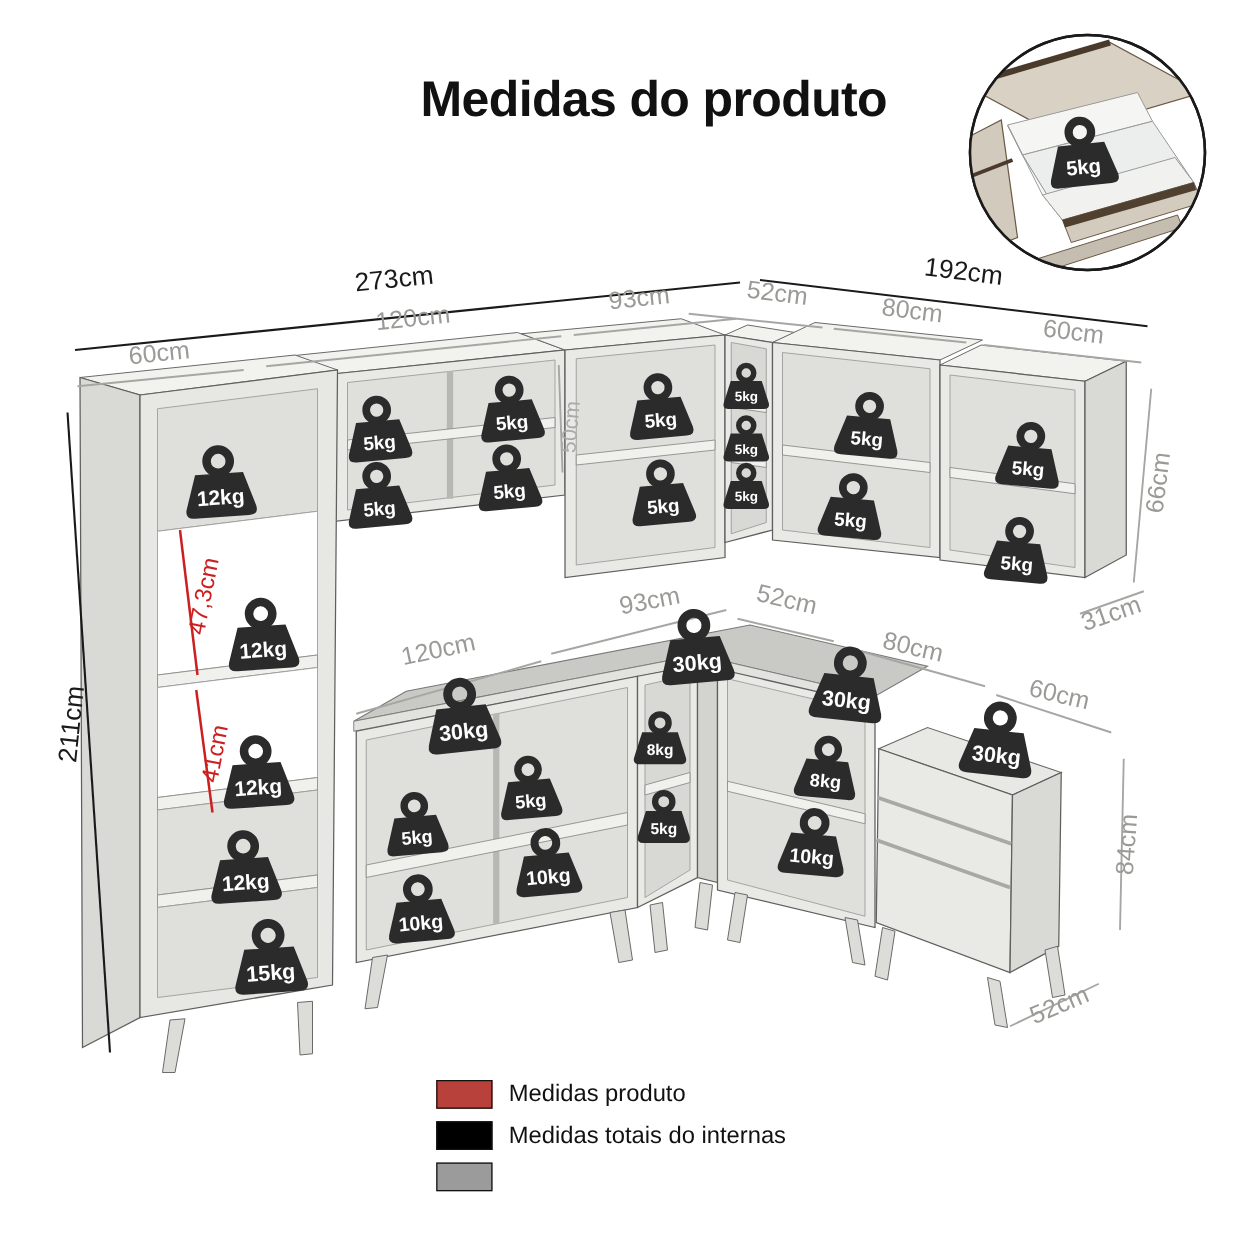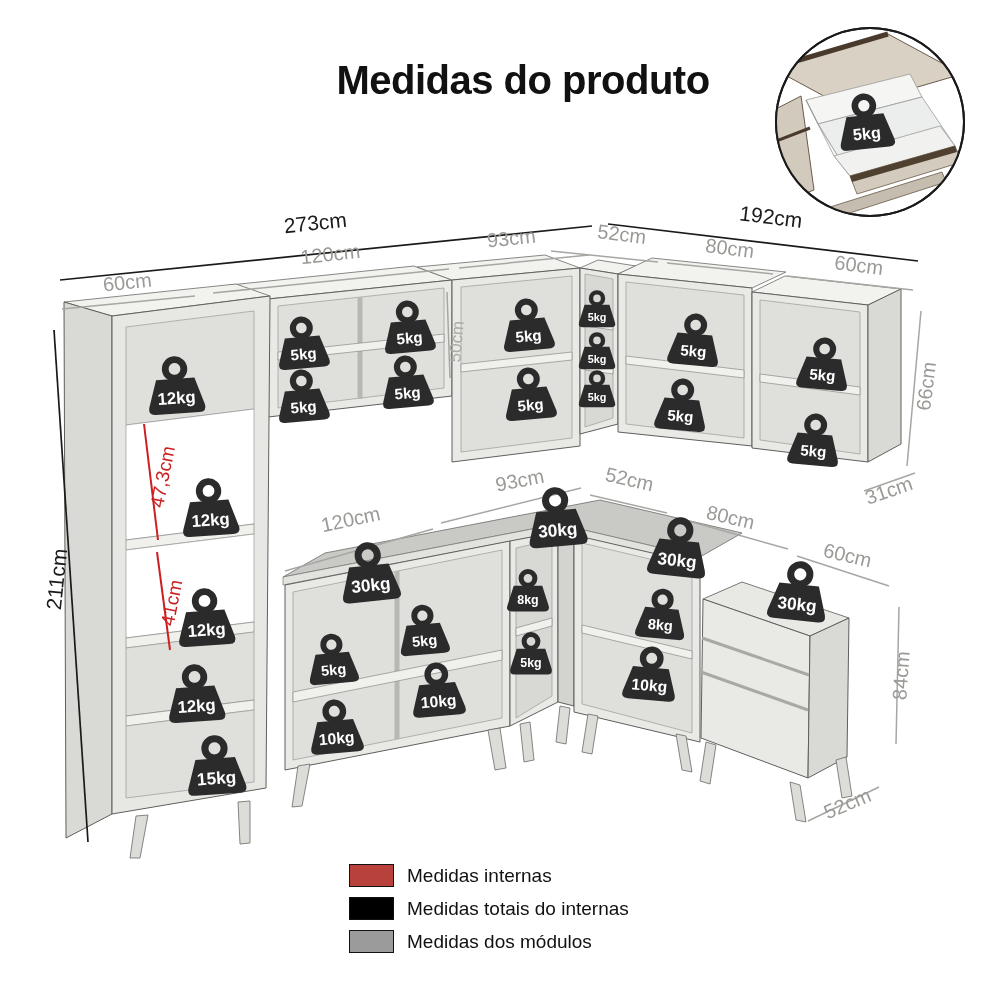--- a/index.html
+++ b/index.html
@@ -324,25 +324,24 @@
     <g transform="translate(650,678) rotate(5) scale(0.58)">
           <use href="#wt"></use>
           <text class="wtxt" y="22">10kg</text>
         </g>
   </g>
 </svg>
 
 <div id="legend">
   <div class="lrow">
     <div class="swatch sw-red"></div>
-    <div class="ltext">Medidas internas</div>
+    <div class="ltext">Medidas produto</div>
   </div>
   <div class="lrow">
     <div class="swatch sw-black"></div>
     <div class="ltext">Medidas totais do internas</div>
   </div>
   <div class="lrow">
     <div class="swatch sw-gray"></div>
-    <div class="ltext">Medidas dos módulos</div>
   </div>
 </div>
 
 </div>
 
 </body></html>

